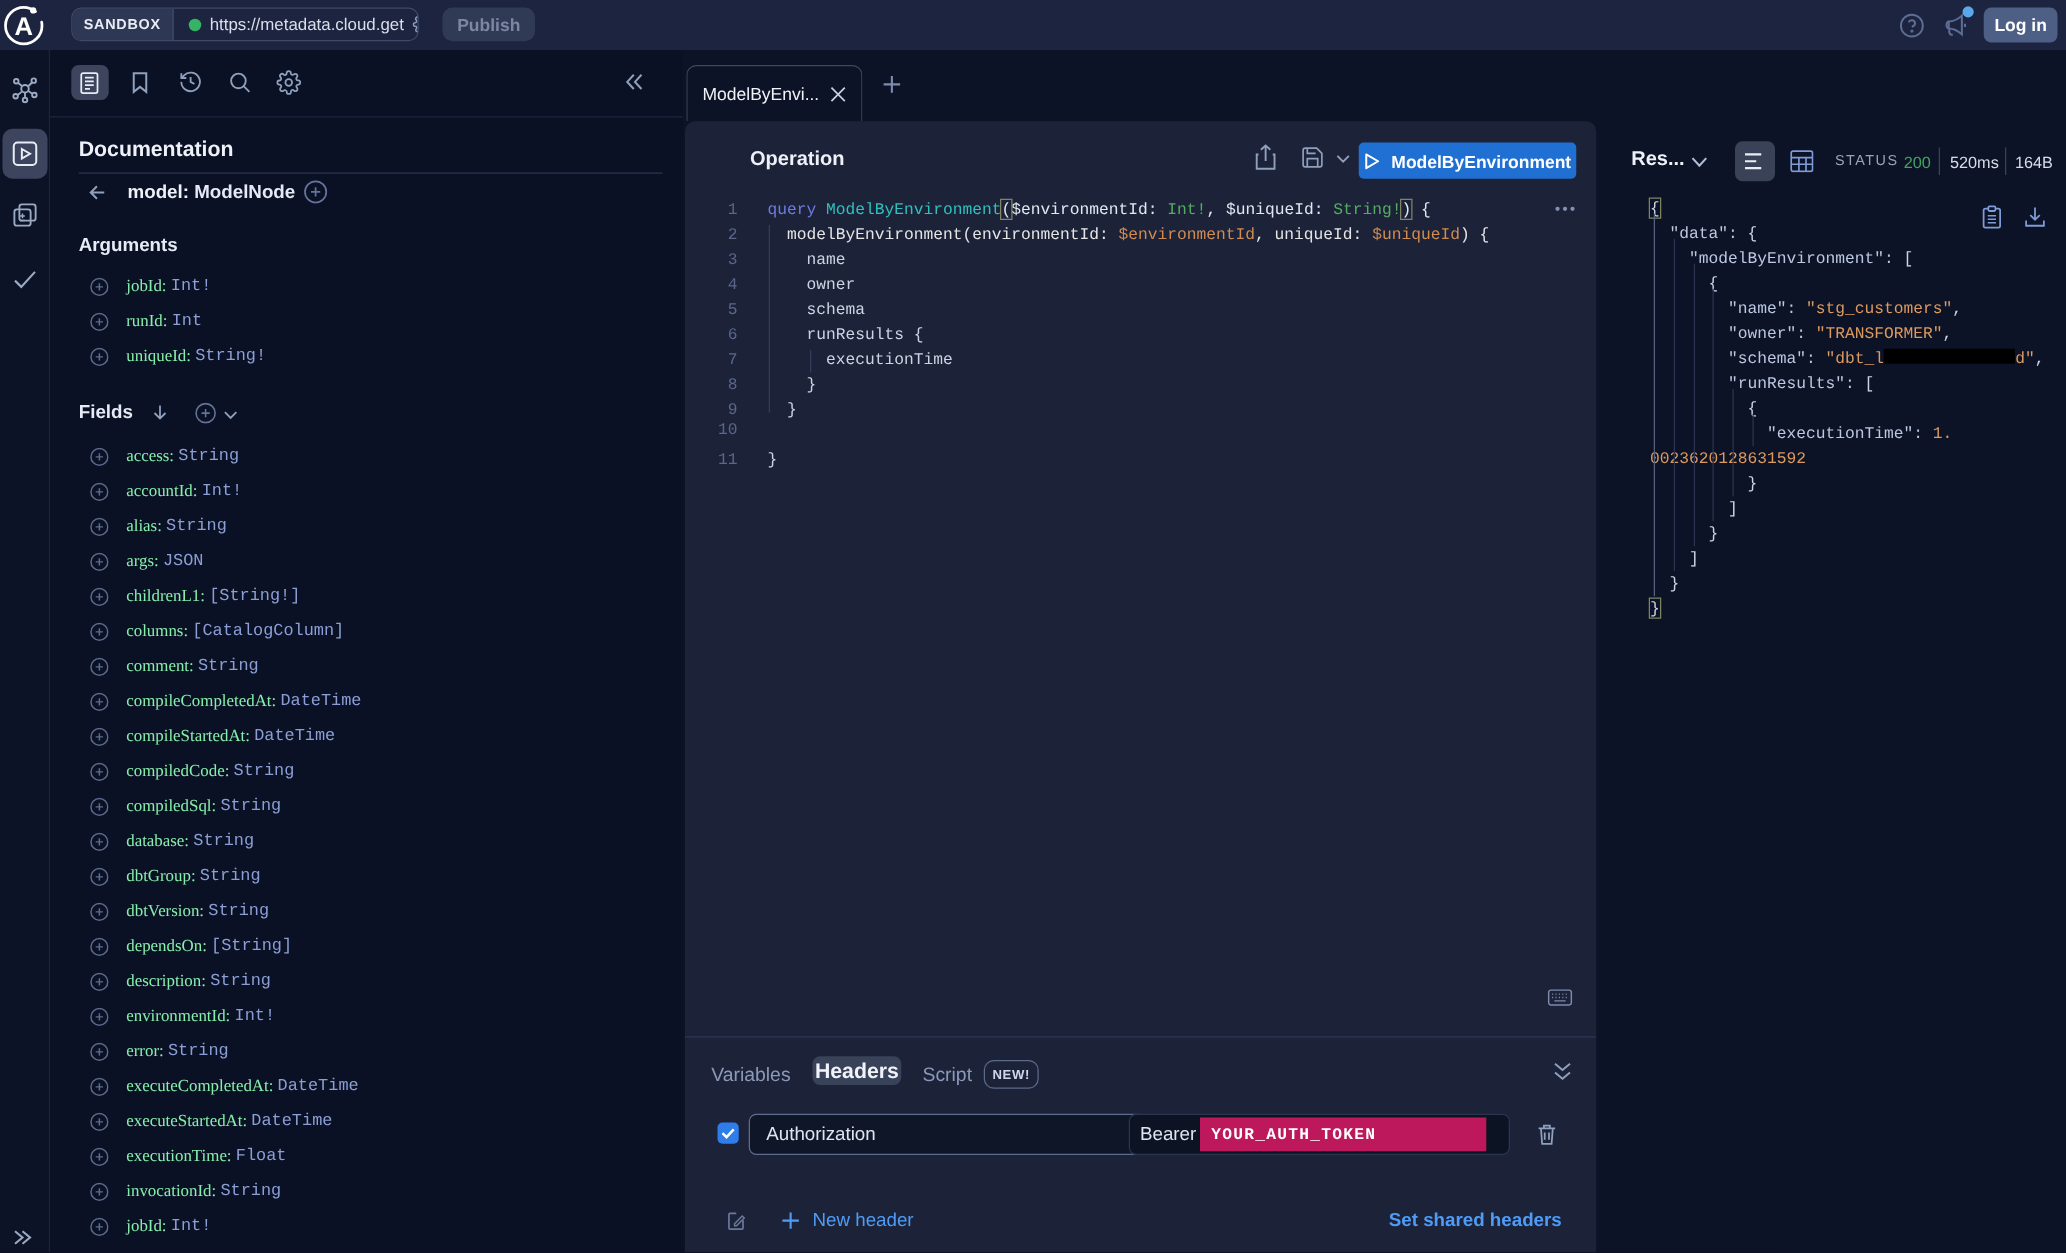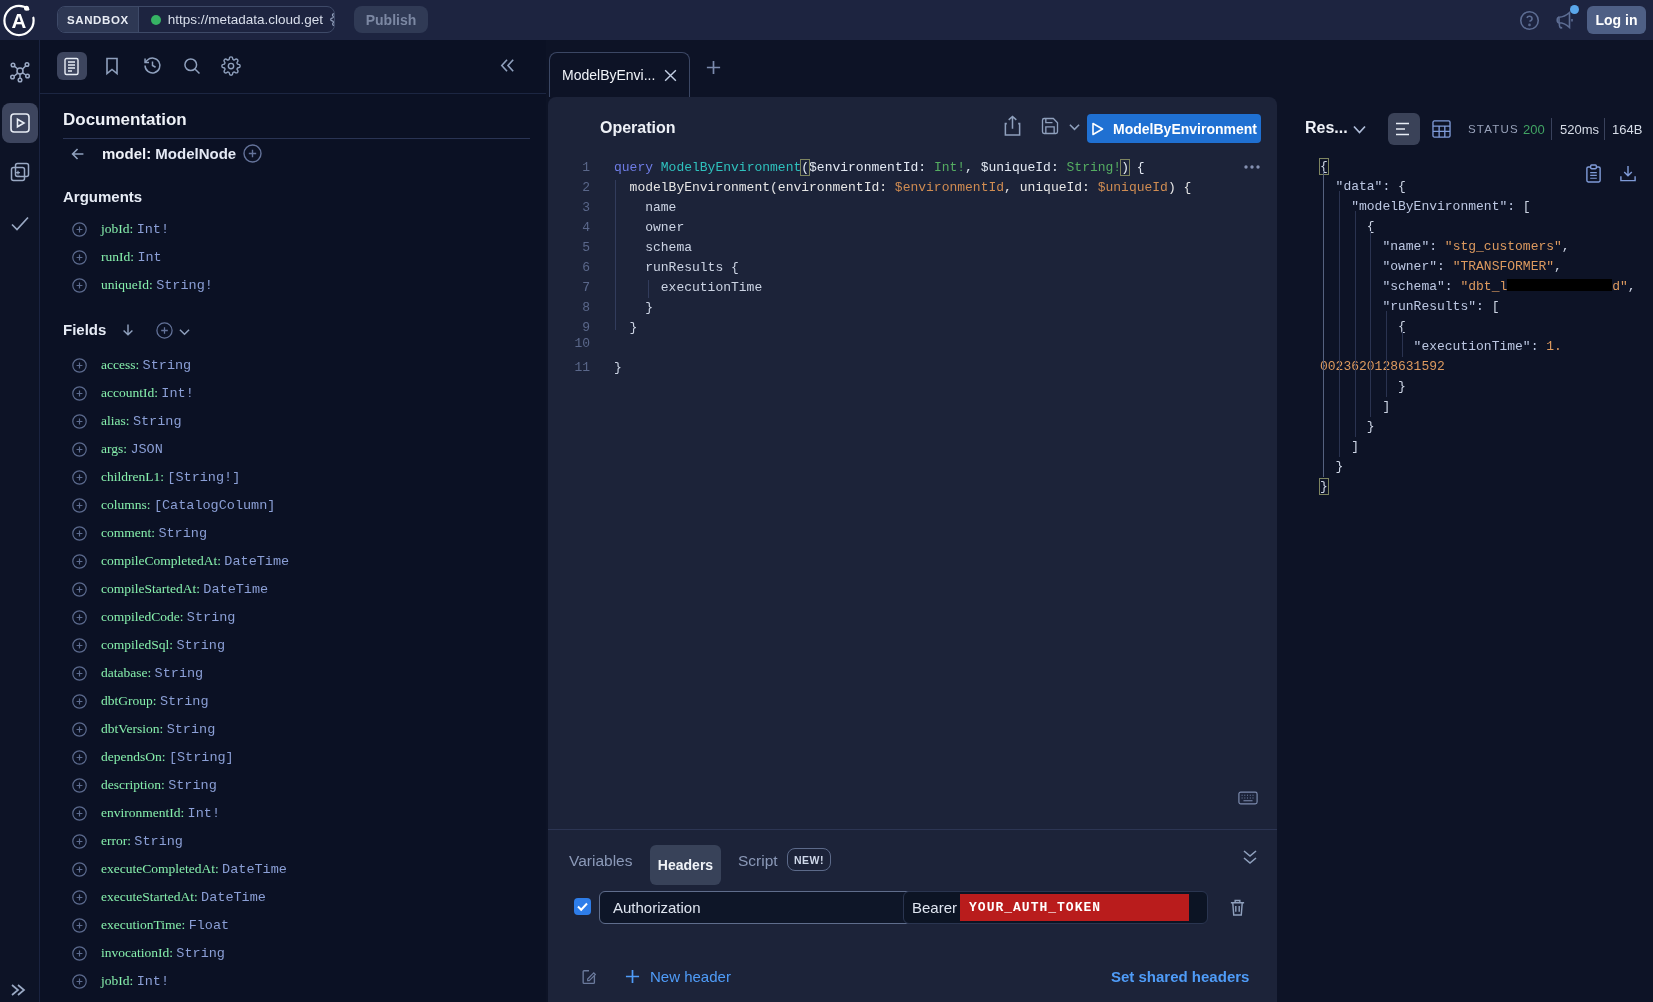--- a/index.html
+++ b/index.html
@@ -54,21 +54,21 @@
   .guide{position:absolute;width:1px;background:#323c5c;}
   
   #vhdiv{position:absolute;left:0;top:732px;width:729px;height:1px;background:#2c3553;}
   .vtab{font-size:15.5px;color:#8b99b8;}
   #htab{background:#384259;border-radius:6px;color:#f0f3f8;font-weight:bold;display:flex;align-items:center;justify-content:center;}
   #newbadge{border:1px solid #5c6a8a;border-radius:8px;font-size:10.5px;font-weight:bold;color:#cfd8ea;
             letter-spacing:.5px;display:flex;align-items:center;justify-content:center;}
   .inputbox{position:absolute;box-sizing:border-box;border-radius:6px;display:flex;align-items:center;}
   #nameinput{left:51px;top:794px;width:316px;height:33px;border:1px solid #5f6d8c;background:#0e1628;padding-left:13px;font-size:15px;color:#dfe5f0;}
   #valinput{left:355px;top:794px;width:305px;height:33px;border:1px solid #2a3550;background:#0c1424;padding-left:8px;font-size:15px;color:#dfe5f0;}
-  #blackbox{background:#b91c1c;color:#fff;font-family:"Liberation Mono",monospace;font-size:13px;font-weight:bold;
+  #blackbox{background:#be185d;color:#fff;font-family:"Liberation Mono",monospace;font-size:13px;font-weight:bold;
             margin-left:3px;margin-right:18px;letter-spacing:1px;flex:1;height:27px;display:flex;align-items:center;padding-left:9px;box-sizing:border-box;}
   .bluelink{color:#4f9cf8;font-size:15px;}
   
   #right{position:absolute;left:1280px;top:40px;width:373px;height:962px;background:#0d1326;}
   #rsel{position:absolute;left:108px;top:73px;width:32px;height:32px;background:#3a4258;border-radius:6px;}
   #rjson{position:absolute;left:40px;top:117px;font-family:"Liberation Mono",monospace;font-size:13px;}
   .jl{position:absolute;height:20px;line-height:20px;white-space:pre;}
   .jk{color:#bcc7e2;} .jv{color:#dd9a5f;} .jp{color:#ccd4e4;}
   .jguide{position:absolute;width:1px;background:#2a3350;}
 </style>
@@ -480,21 +480,21 @@
         </svg>
     </div>
 
     <svg class="abs" style="left:690px;top:694px" width="20" height="14" viewBox="0 0 22 15" fill="none" stroke="#7c8bae" stroke-width="1.3">
       <rect x="1" y="1" width="20" height="13" rx="2"></rect>
       <path d="M4 4.5h1M7 4.5h1M10 4.5h1M13 4.5h1M16 4.5h1M4 7.5h1M7 7.5h1M10 7.5h1M13 7.5h1M16 7.5h1M6 10.5h10" stroke-width="1.2"></path>
     </svg>
     <div id="vhdiv"></div>
 
     <div class="vtab abs" style="left:21px;top:755px">Variables</div>
-    <div class="vtab abs" id="htab" style="left:102px;top:748px;width:71px;height:40px;font-size:14px">Headers</div>
+    <div class="vtab abs" id="htab" style="left:102px;top:748px;width:71px;height:23px;font-size:17px">Headers</div>
     <div class="vtab abs" style="left:190px;top:755px">Script</div>
     <div id="newbadge" class="abs" style="left:239px;top:751px;width:42px;height:21px">NEW!</div>
     <svg class="abs" style="left:694px;top:752px" width="16" height="18" viewBox="0 0 16 18" fill="none" stroke="#8fa0bd" stroke-width="1.6">
       <path d="M2 2l6 5 6-5M2 9l6 5 6-5"></path>
     </svg>
 
     <div class="abs" style="left:26px;top:801px;width:17px;height:17px;background:#2e7de9;border-radius:4px">
       <svg width="17" height="17" viewBox="0 0 17 17" fill="none" stroke="#fff" stroke-width="2">
           <path d="M4 8.5 7.2 11.7 13 5.5"></path>
         </svg>

